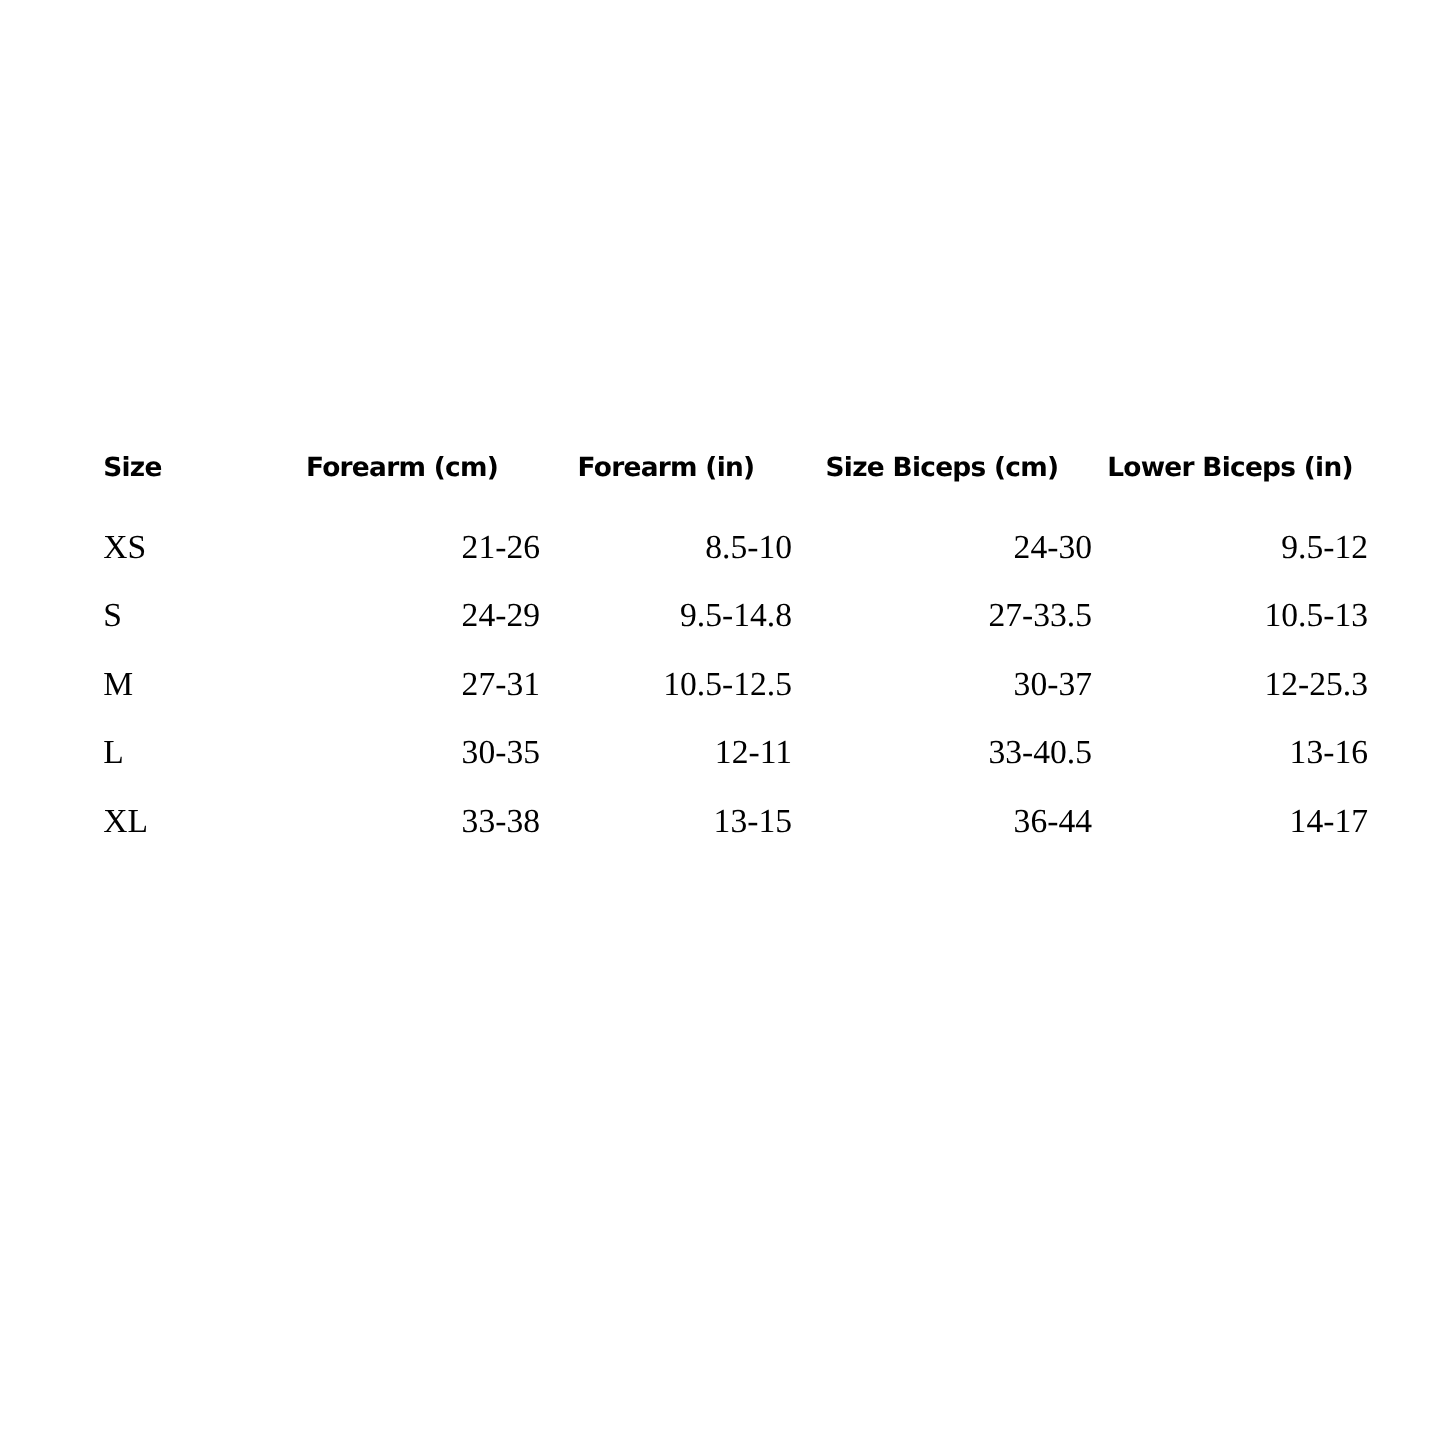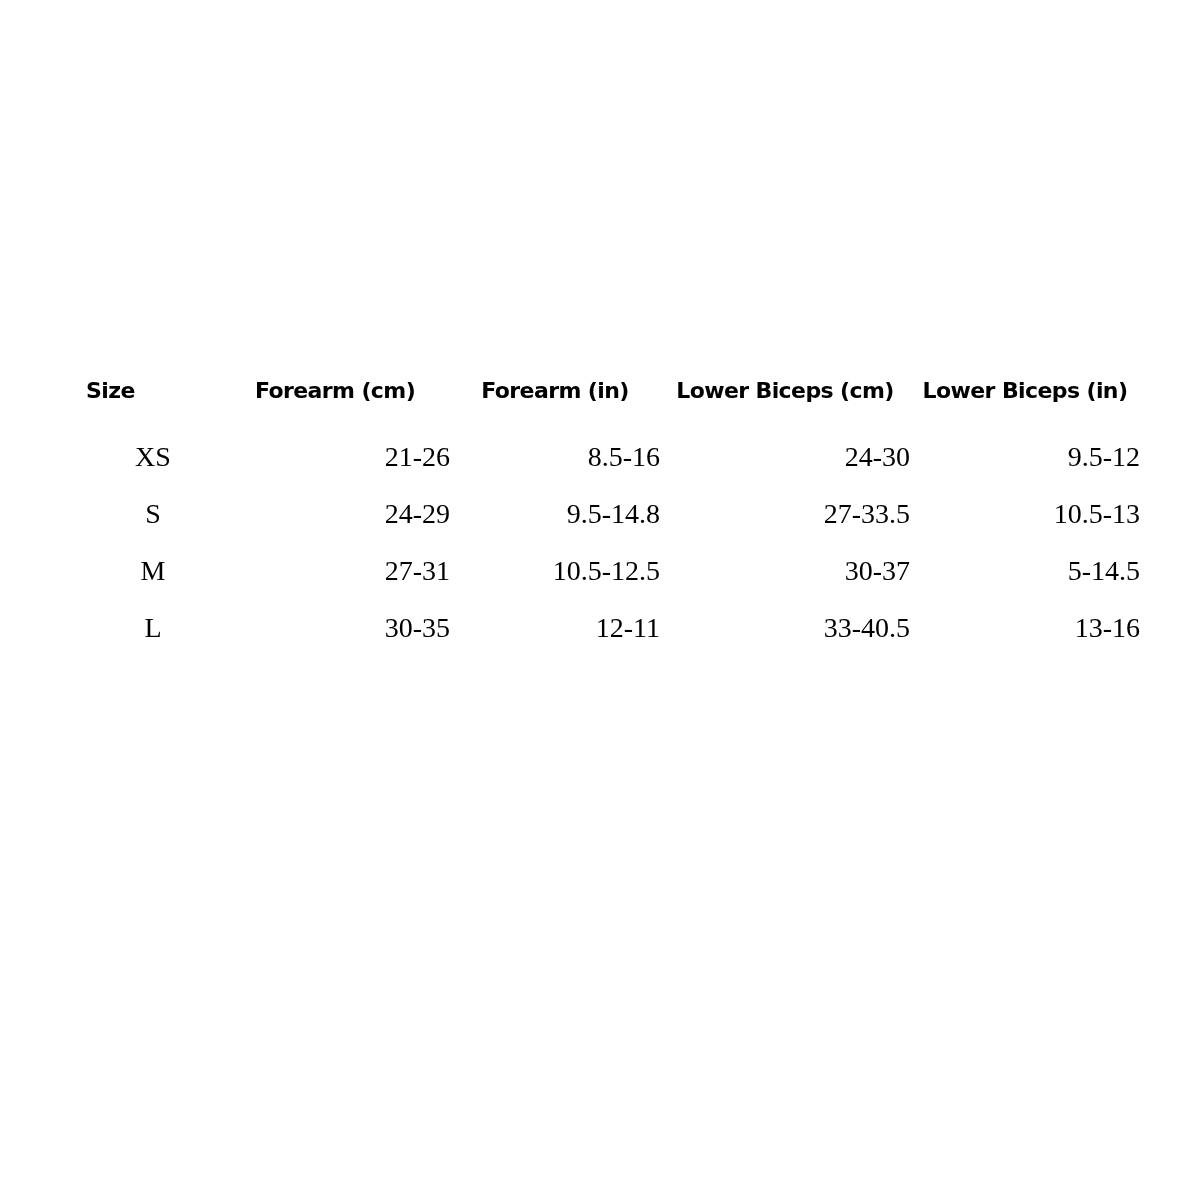--- a/index.html
+++ b/index.html
@@ -50,21 +50,21 @@
     padding-left: 6px;
   }
   table.size-table tbody td {
     font-family: "Liberation Serif", serif;
     font-size: 28px;
     text-align: right;
     padding: 12px 0 13px 0;
     white-space: nowrap;
   }
   table.size-table tbody td.col-size {
-    text-align: center;
+    text-align: left;
     padding-left: 6px;
   }
 </style>
 </head>
 <body>
 
 <div class="page">
   <div class="size-table-wrap">
     <table class="size-table">
       <colgroup>
@@ -72,49 +72,56 @@
           <col class="c1">
           <col class="c2">
           <col class="c3">
           <col class="c4">
       </colgroup>
       <thead>
         <tr>
           <th class="col-size">Size</th>
           <th>Forearm (cm)</th>
           <th>Forearm (in)</th>
-          <th>Lower Biceps (cm)</th>
+          <th>Size Biceps (cm)</th>
           <th>Lower Biceps (in)</th>
         </tr>
       </thead>
       <tbody>
         <tr>
           <td class="col-size">XS</td>
           <td>21-26</td>
-          <td>8.5-16</td>
+          <td>8.5-10</td>
           <td>24-30</td>
           <td>9.5-12</td>
         </tr>
         <tr>
           <td class="col-size">S</td>
           <td>24-29</td>
           <td>9.5-14.8</td>
           <td>27-33.5</td>
           <td>10.5-13</td>
         </tr>
         <tr>
           <td class="col-size">M</td>
           <td>27-31</td>
           <td>10.5-12.5</td>
           <td>30-37</td>
-          <td>5-14.5</td>
+          <td>12-25.3</td>
         </tr>
         <tr>
           <td class="col-size">L</td>
           <td>30-35</td>
           <td>12-11</td>
           <td>33-40.5</td>
           <td>13-16</td>
         </tr>
+        <tr>
+          <td class="col-size">XL</td>
+          <td>33-38</td>
+          <td>13-15</td>
+          <td>36-44</td>
+          <td>14-17</td>
+        </tr>
       </tbody>
     </table>
   </div>
 </div>
 
 </body></html>

